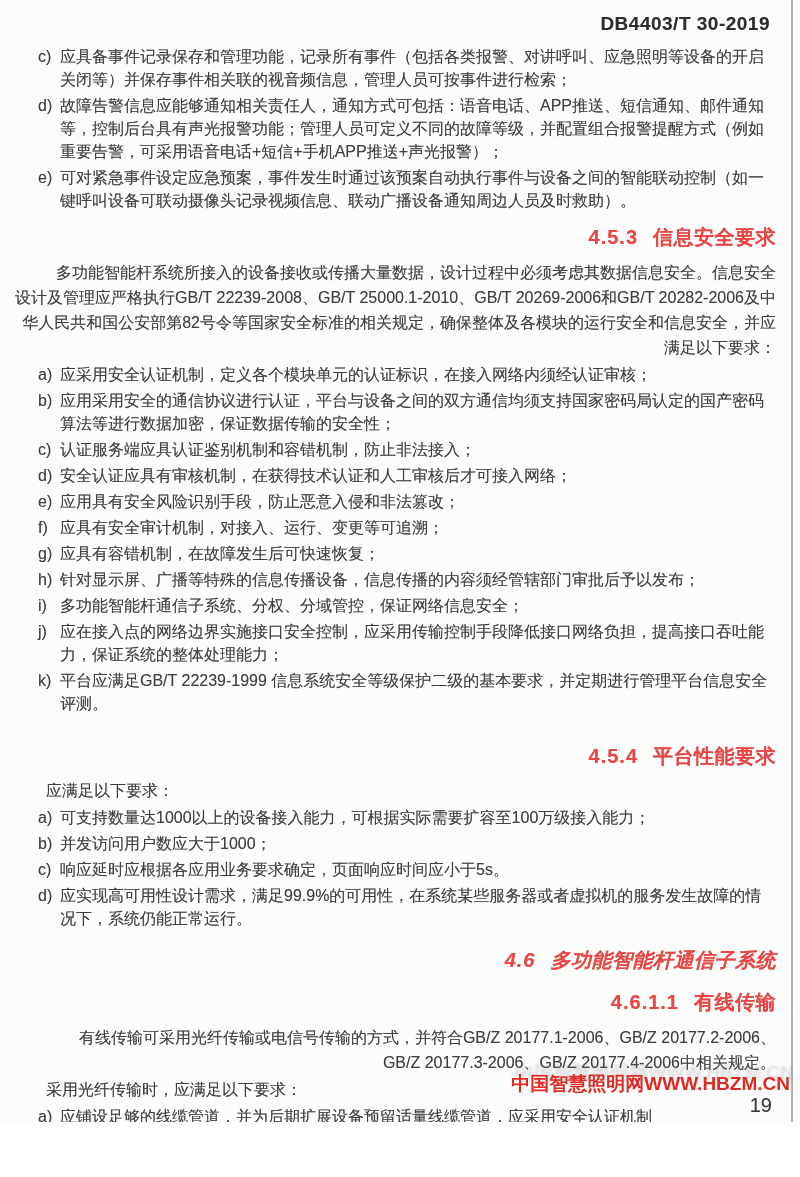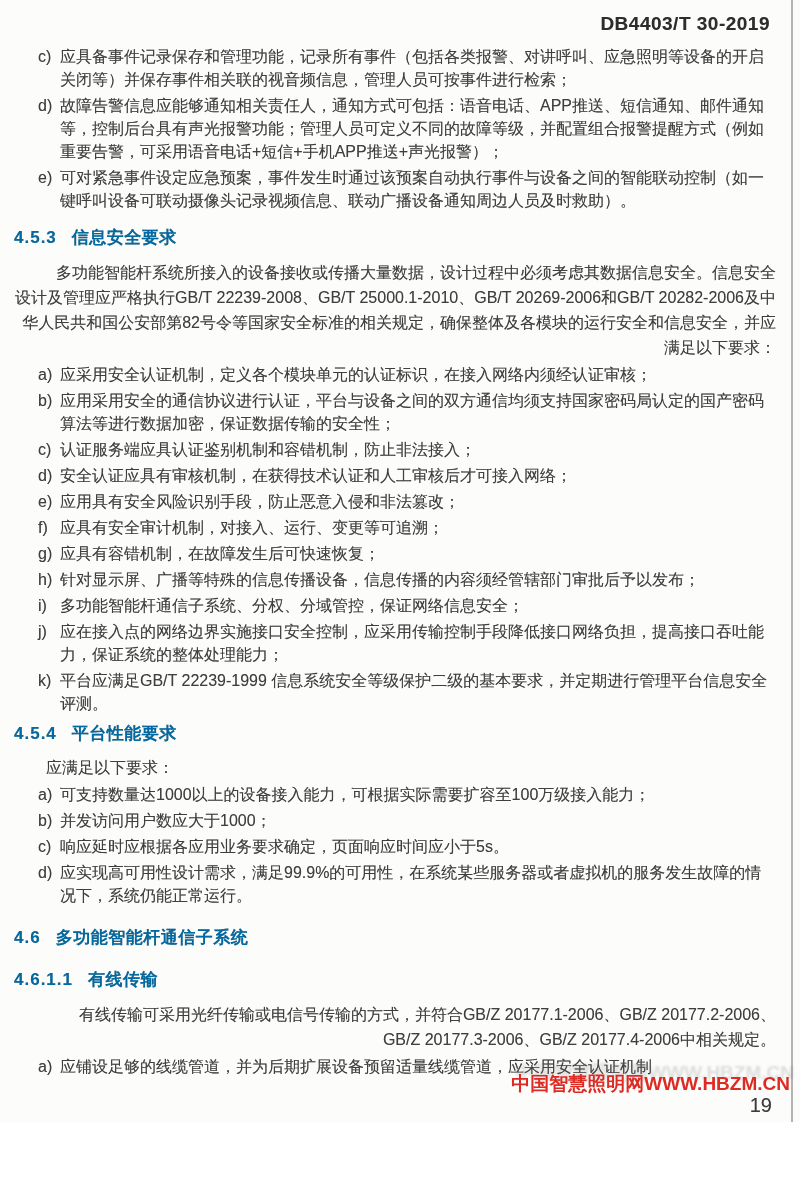--- a/index.html
+++ b/index.html
@@ -24,25 +24,25 @@
     color:#2d2d2d;
   }
   .content { padding:7px 24px 0 14px; font-size:16px; line-height:23px; }
 
   .list { list-style:none; }
   .li { display:flex; margin-top:3px; }
   .li .lab { flex:0 0 22px; margin-left:24px; }
   .li .txt { flex:1; }
 
   h2.sec {
-    font-size:17px; font-weight:700; color:#0369a1;
-    margin:14px 0 11px 0; letter-spacing:.5px;
+    font-size:20px; font-weight:700; color:#ef4444;
+    margin:14px 0 11px 0; letter-spacing:.5px;text-align:right;
   }
   h2.sec .num { margin-right:15px; letter-spacing:1px; }
-  h2.sec.tight { margin-bottom:0; }
+  h2.sec.tight { margin-bottom:0;font-style:italic; }
 
   .para { text-indent:2em; line-height:25px; margin-bottom:3px;text-align:right; }
   .intro { text-indent:2em; line-height:24px; margin-bottom:2px; }
 
   .watermark-ghost {
     position:absolute; right:6px; bottom:36px;
     font-size:19px; font-weight:700; color:#777;
     opacity:.22; filter:blur(1px); white-space:nowrap;
   }
   .watermark {
@@ -124,21 +124,21 @@
       <div class="li">
         <span class="lab">j)</span>
         <span class="txt">应在接入点的网络边界实施接口安全控制，应采用传输控制手段降低接口网络负担，提高接口吞吐能力，保证系统的整体处理能力；</span>
       </div>
       <div class="li">
         <span class="lab">k)</span>
         <span class="txt">平台应满足GB/T 22239-1999 信息系统安全等级保护二级的基本要求，并定期进行管理平台信息安全评测。</span>
       </div>
     </div>
 
-    <h2 class="sec" style="margin-top:7px">
+    <h2 class="sec" style="margin-top:30px">
       <span class="num">4.5.4</span><span>平台性能要求</span>
     </h2>
     <p class="intro">应满足以下要求：</p>
     <div class="list">
       <div class="li">
         <span class="lab">a)</span>
         <span class="txt">可支持数量达1000以上的设备接入能力，可根据实际需要扩容至100万级接入能力；</span>
       </div>
       <div class="li">
         <span class="lab">b)</span>
@@ -154,20 +154,21 @@
       </div>
     </div>
 
     <h2 class="sec tight" style="margin-top:19px">
       <span class="num">4.6</span><span>多功能智能杆通信子系统</span>
     </h2>
     <h2 class="sec" style="margin-top:19px">
       <span class="num">4.6.1.1</span><span>有线传输</span>
     </h2>
     <p class="para">有线传输可采用光纤传输或电信号传输的方式，并符合GB/Z 20177.1-2006、GB/Z 20177.2-2006、GB/Z 20177.3-2006、GB/Z 20177.4-2006中相关规定。</p>
+    <p class="intro">采用光纤传输时，应满足以下要求：</p>
     <div class="list">
       <div class="li">
         <span class="lab">a)</span>
         <span class="txt">应铺设足够的线缆管道，并为后期扩展设备预留适量线缆管道，应采用安全认证机制</span>
       </div>
     </div>
 
   </div>
 
   <div class="watermark-ghost">中国智慧照明网WWW.HBZM.CN</div>

